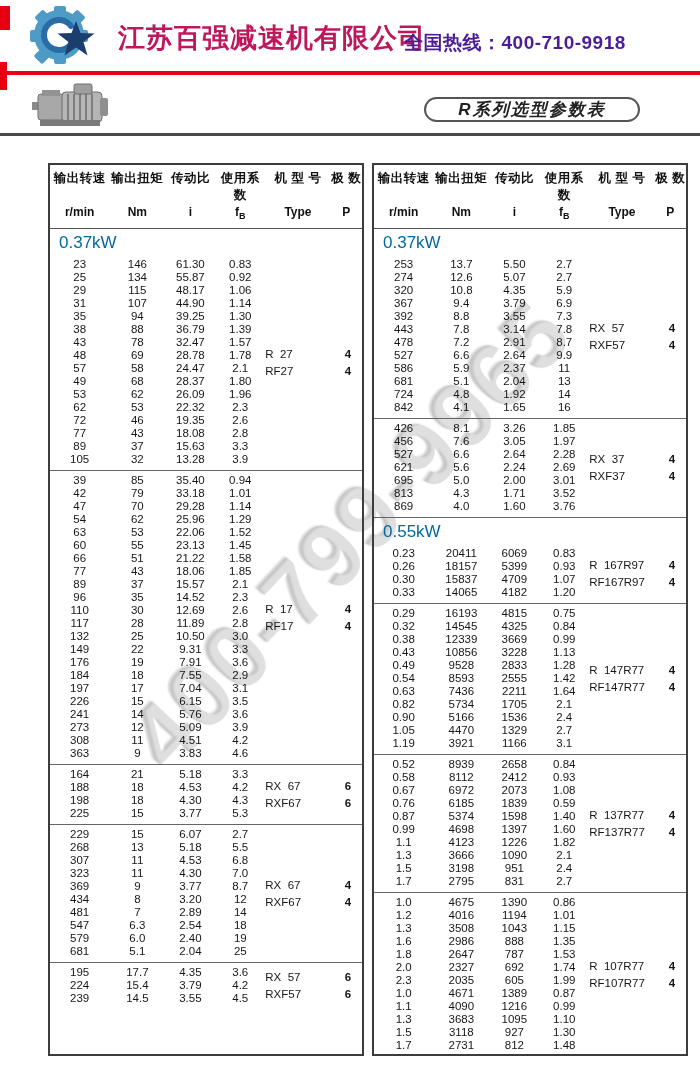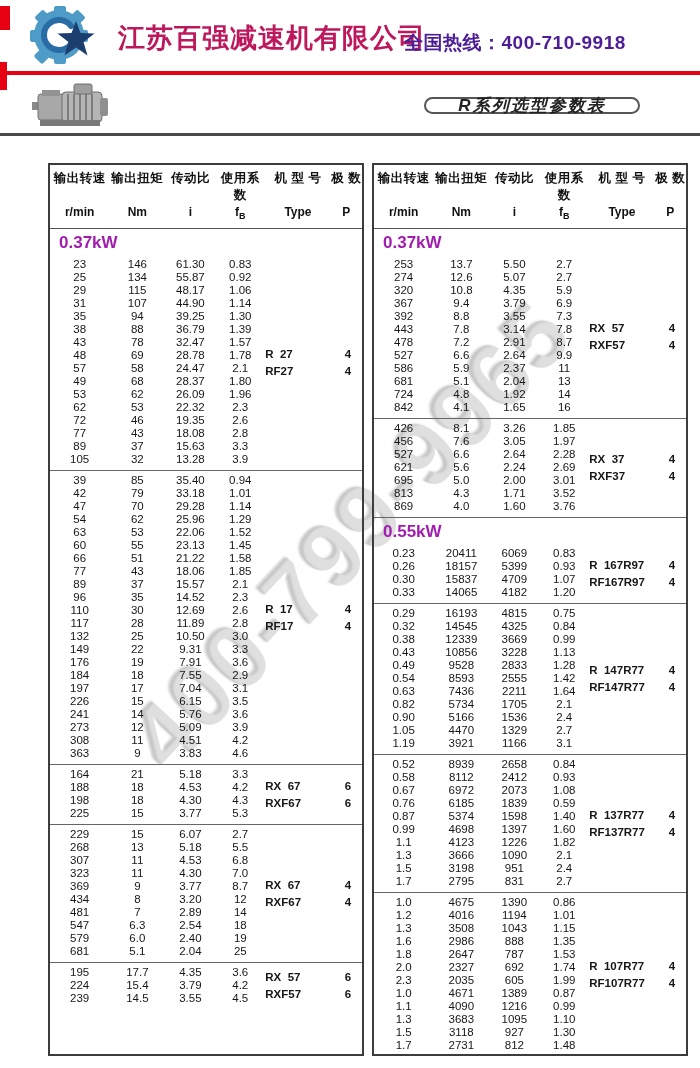--- a/index.html
+++ b/index.html
@@ -13,21 +13,21 @@
   .red-mark { position:absolute; left:0; background:#e60012; }
   .red-mark.m1 { top:6px; width:10px; height:24px; }
   .red-mark.m2 { top:62px; width:7px; height:28px; }
   .hdr { position:absolute; top:0; left:0; width:700px; height:71px; display:flex; align-items:center; }
   .logo { position:absolute; left:28px; top:4px; }
   .company { position:absolute; left:118px; top:20px; font-size:27px; font-weight:bold; color:#be185d; letter-spacing:1px; }
   .hotline { position:absolute; left:404px; top:30px; font-size:19px; font-weight:bold; color:#4c1d95; letter-spacing:0.5px; }
   .red-line { position:absolute; top:71px; left:0; width:700px; height:4px; background:#e60012; }
   .product { position:absolute; left:30px; top:82px; }
   .badge {
-    position:absolute; left:424px; top:97px; width:216px; height:17px;
+    position:absolute; left:424px; top:97px; width:216px; height:25px;
     border:2px solid #555; border-radius:15px;
     display:flex; align-items:center; justify-content:center;
     font-size:17px; font-weight:bold; font-style:italic; color:#222; letter-spacing:2px;
     background:#fff;
   }
   .dark-line { position:absolute; top:133px; left:0; width:700px; height:3px; background:#4a4a4a; }
   
   .watermark {
     position:absolute; left:50%; top:535px; z-index:1;
     transform:translate(-50%,-50%) rotate(-47deg);
@@ -41,31 +41,31 @@
   .param-table {
     position:relative; width:333px; height:893px;
     border:2px solid #3c3c3c; background:transparent;
   }
   .t-head { border-bottom:1px solid #555; padding:5px 0 4px 0; }
   .t-head .hrow { display:grid; grid-template-columns:19% 18% 16% 16% 21% 10%; }
   .t-head .hcell { text-align:center; font-weight:bold; color:#111; }
   .t-head .cn { font-size:12.5px; line-height:17px; letter-spacing:0.5px; }
   .t-head .un { font-size:12px; line-height:16px; }
   sub { font-size:9px; }
-  .power-label { font-size:17px; font-weight:bold; color:#a21caf; padding:4px 0 2px 9px; line-height:20px; }
+  .power-label { font-size:17px; font-weight:normal; color:#0369a1; padding:4px 0 2px 9px; line-height:20px; }
   .sect-divide { border-top:1px solid #666; }
   .block { position:relative; padding:3px 0 4px 0; }
   .blk-divide { border-top:1px solid #666; }
   .drow { display:grid; grid-template-columns:19% 18% 16% 16%; height:13px; }
   .dcell { text-align:center; font-size:11.5px; line-height:13px; color:#161616; }
   .typecol {
     position:absolute; left:69%; top:0; bottom:0; width:22%;
     display:flex; flex-direction:column; justify-content:center; gap:4px;
   }
-  .typecol span { font-size:11.5px; font-weight:bold; line-height:13px; white-space:pre; color:#161616; }
+  .typecol span { font-size:11.5px; font-weight:normal; line-height:13px; white-space:pre; color:#161616; }
   .polecol {
     position:absolute; left:91%; top:0; bottom:0; width:9%;
     display:flex; flex-direction:column; justify-content:center; gap:4px;
   }
   .polecol span { font-size:11.5px; font-weight:bold; line-height:13px; text-align:center; color:#161616; }
 </style>
 </head>
 <body>
 
 <div class="page">

